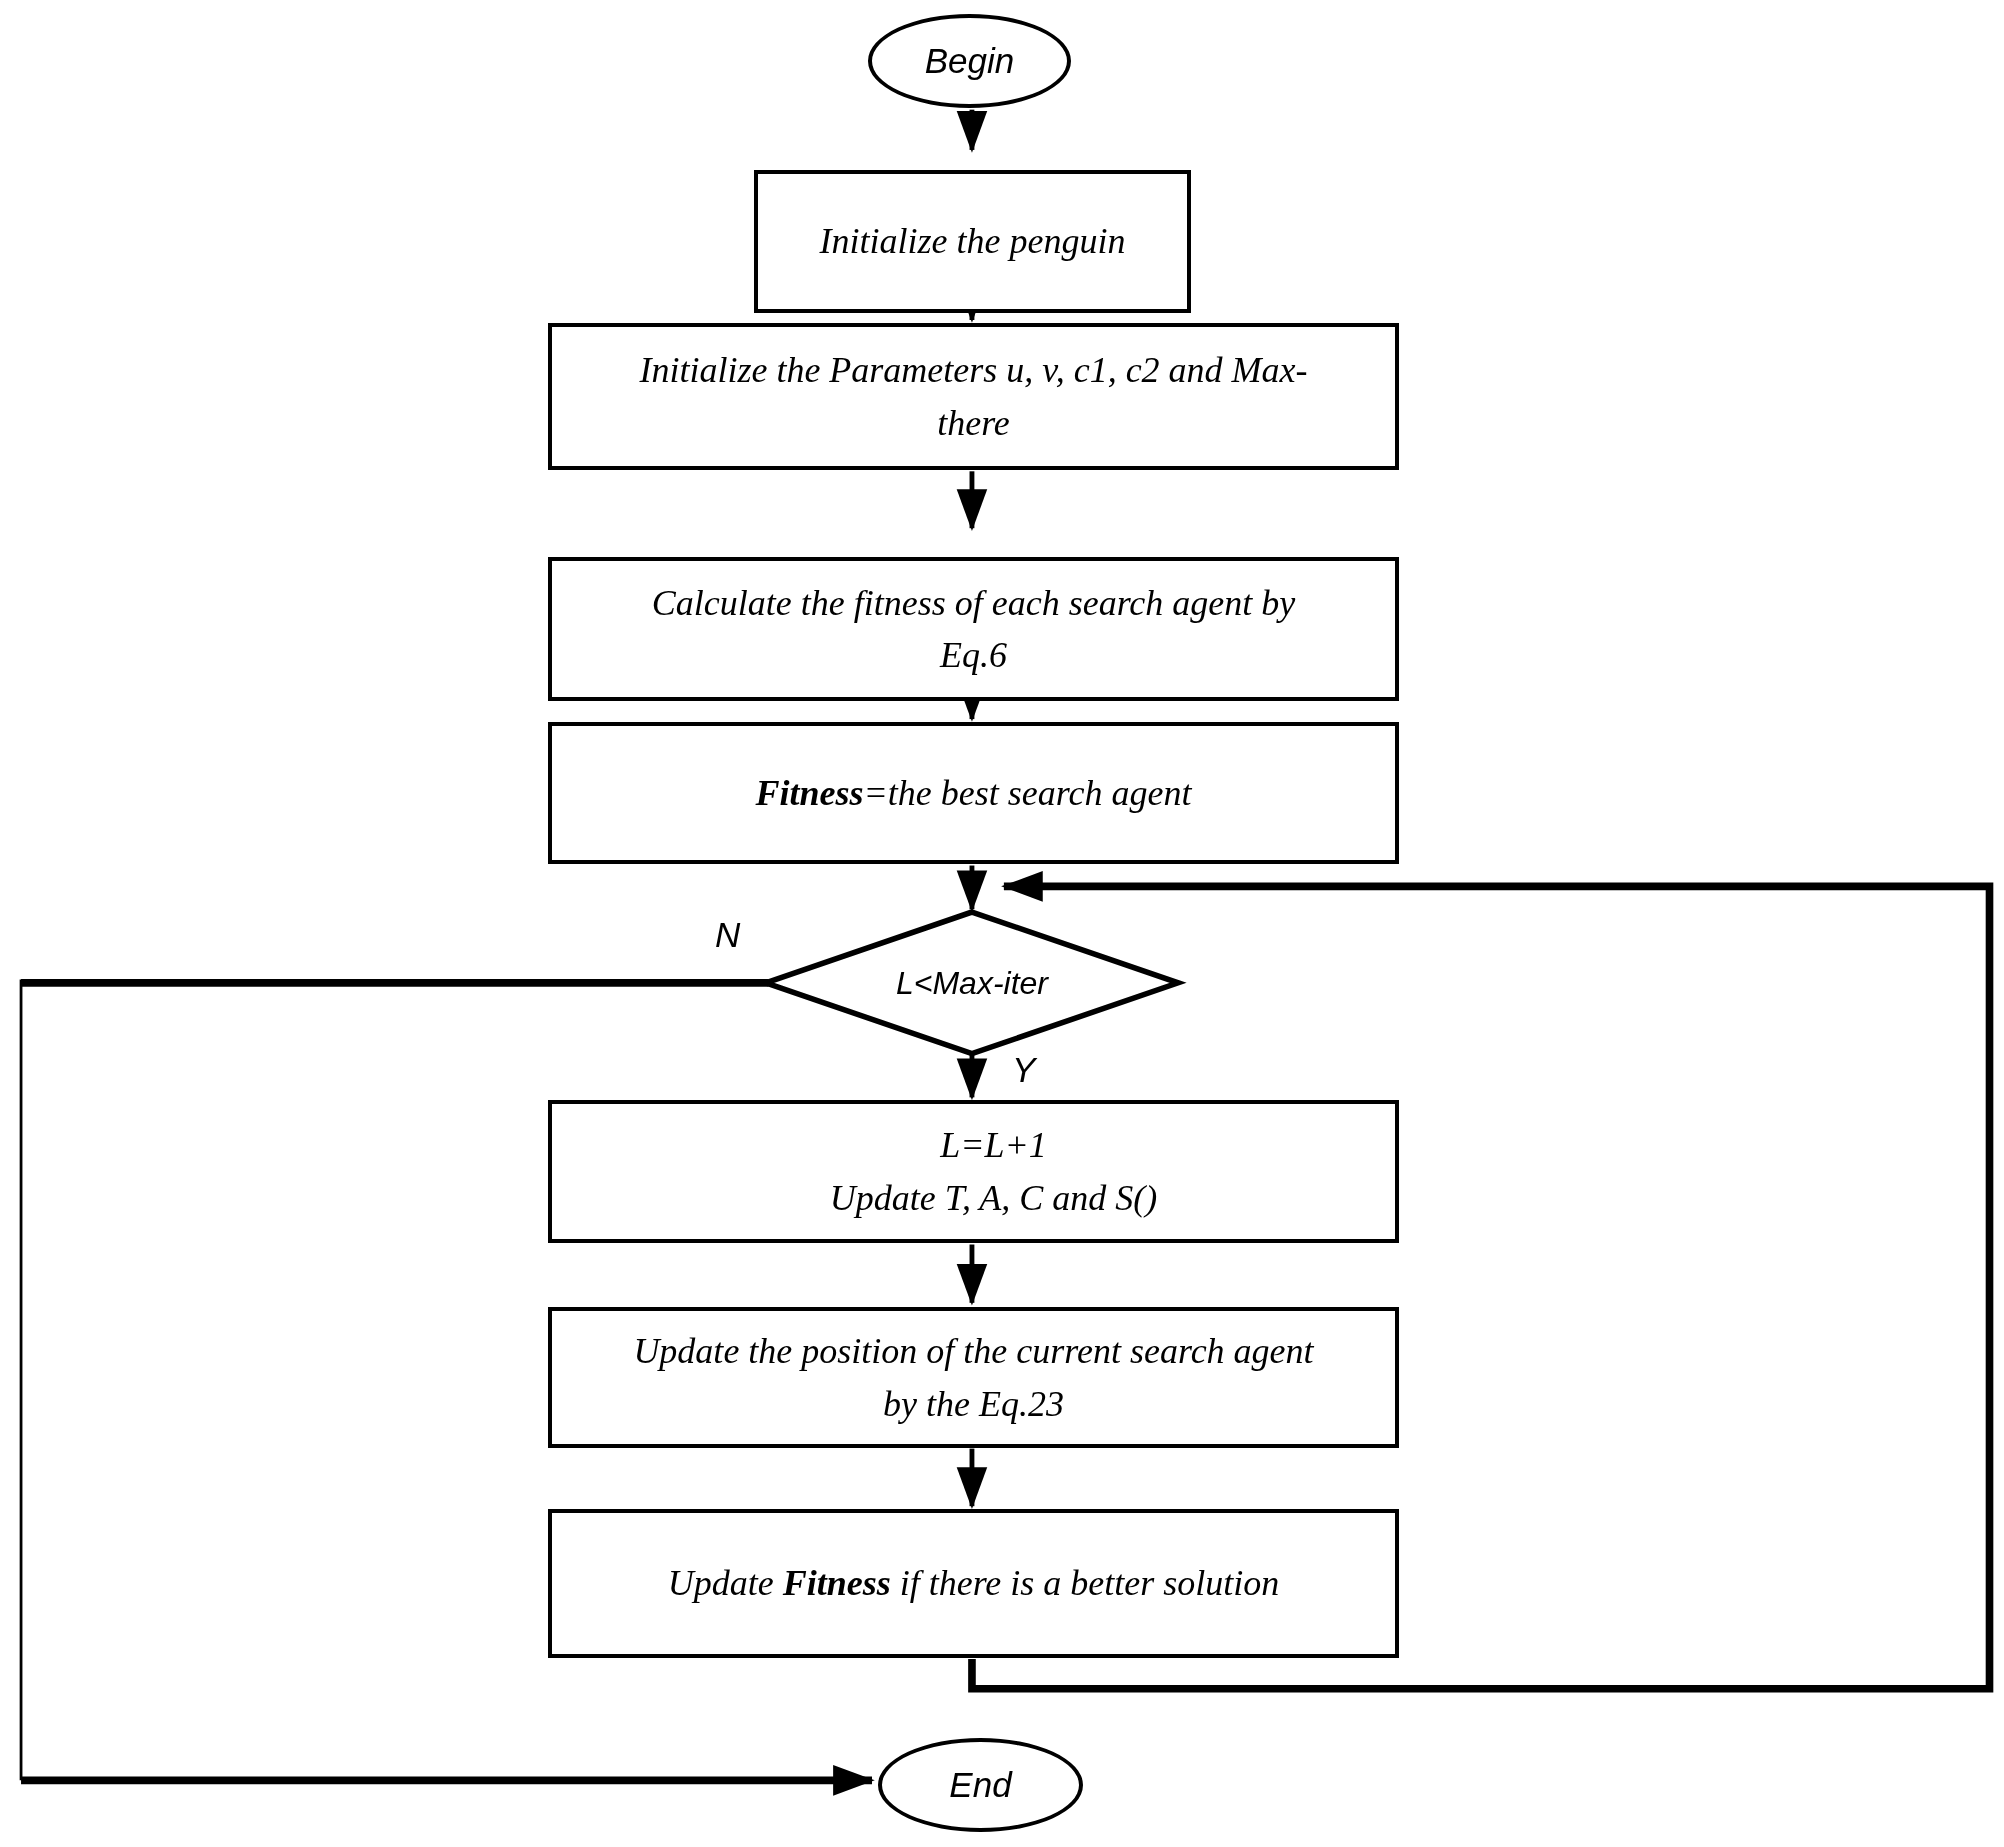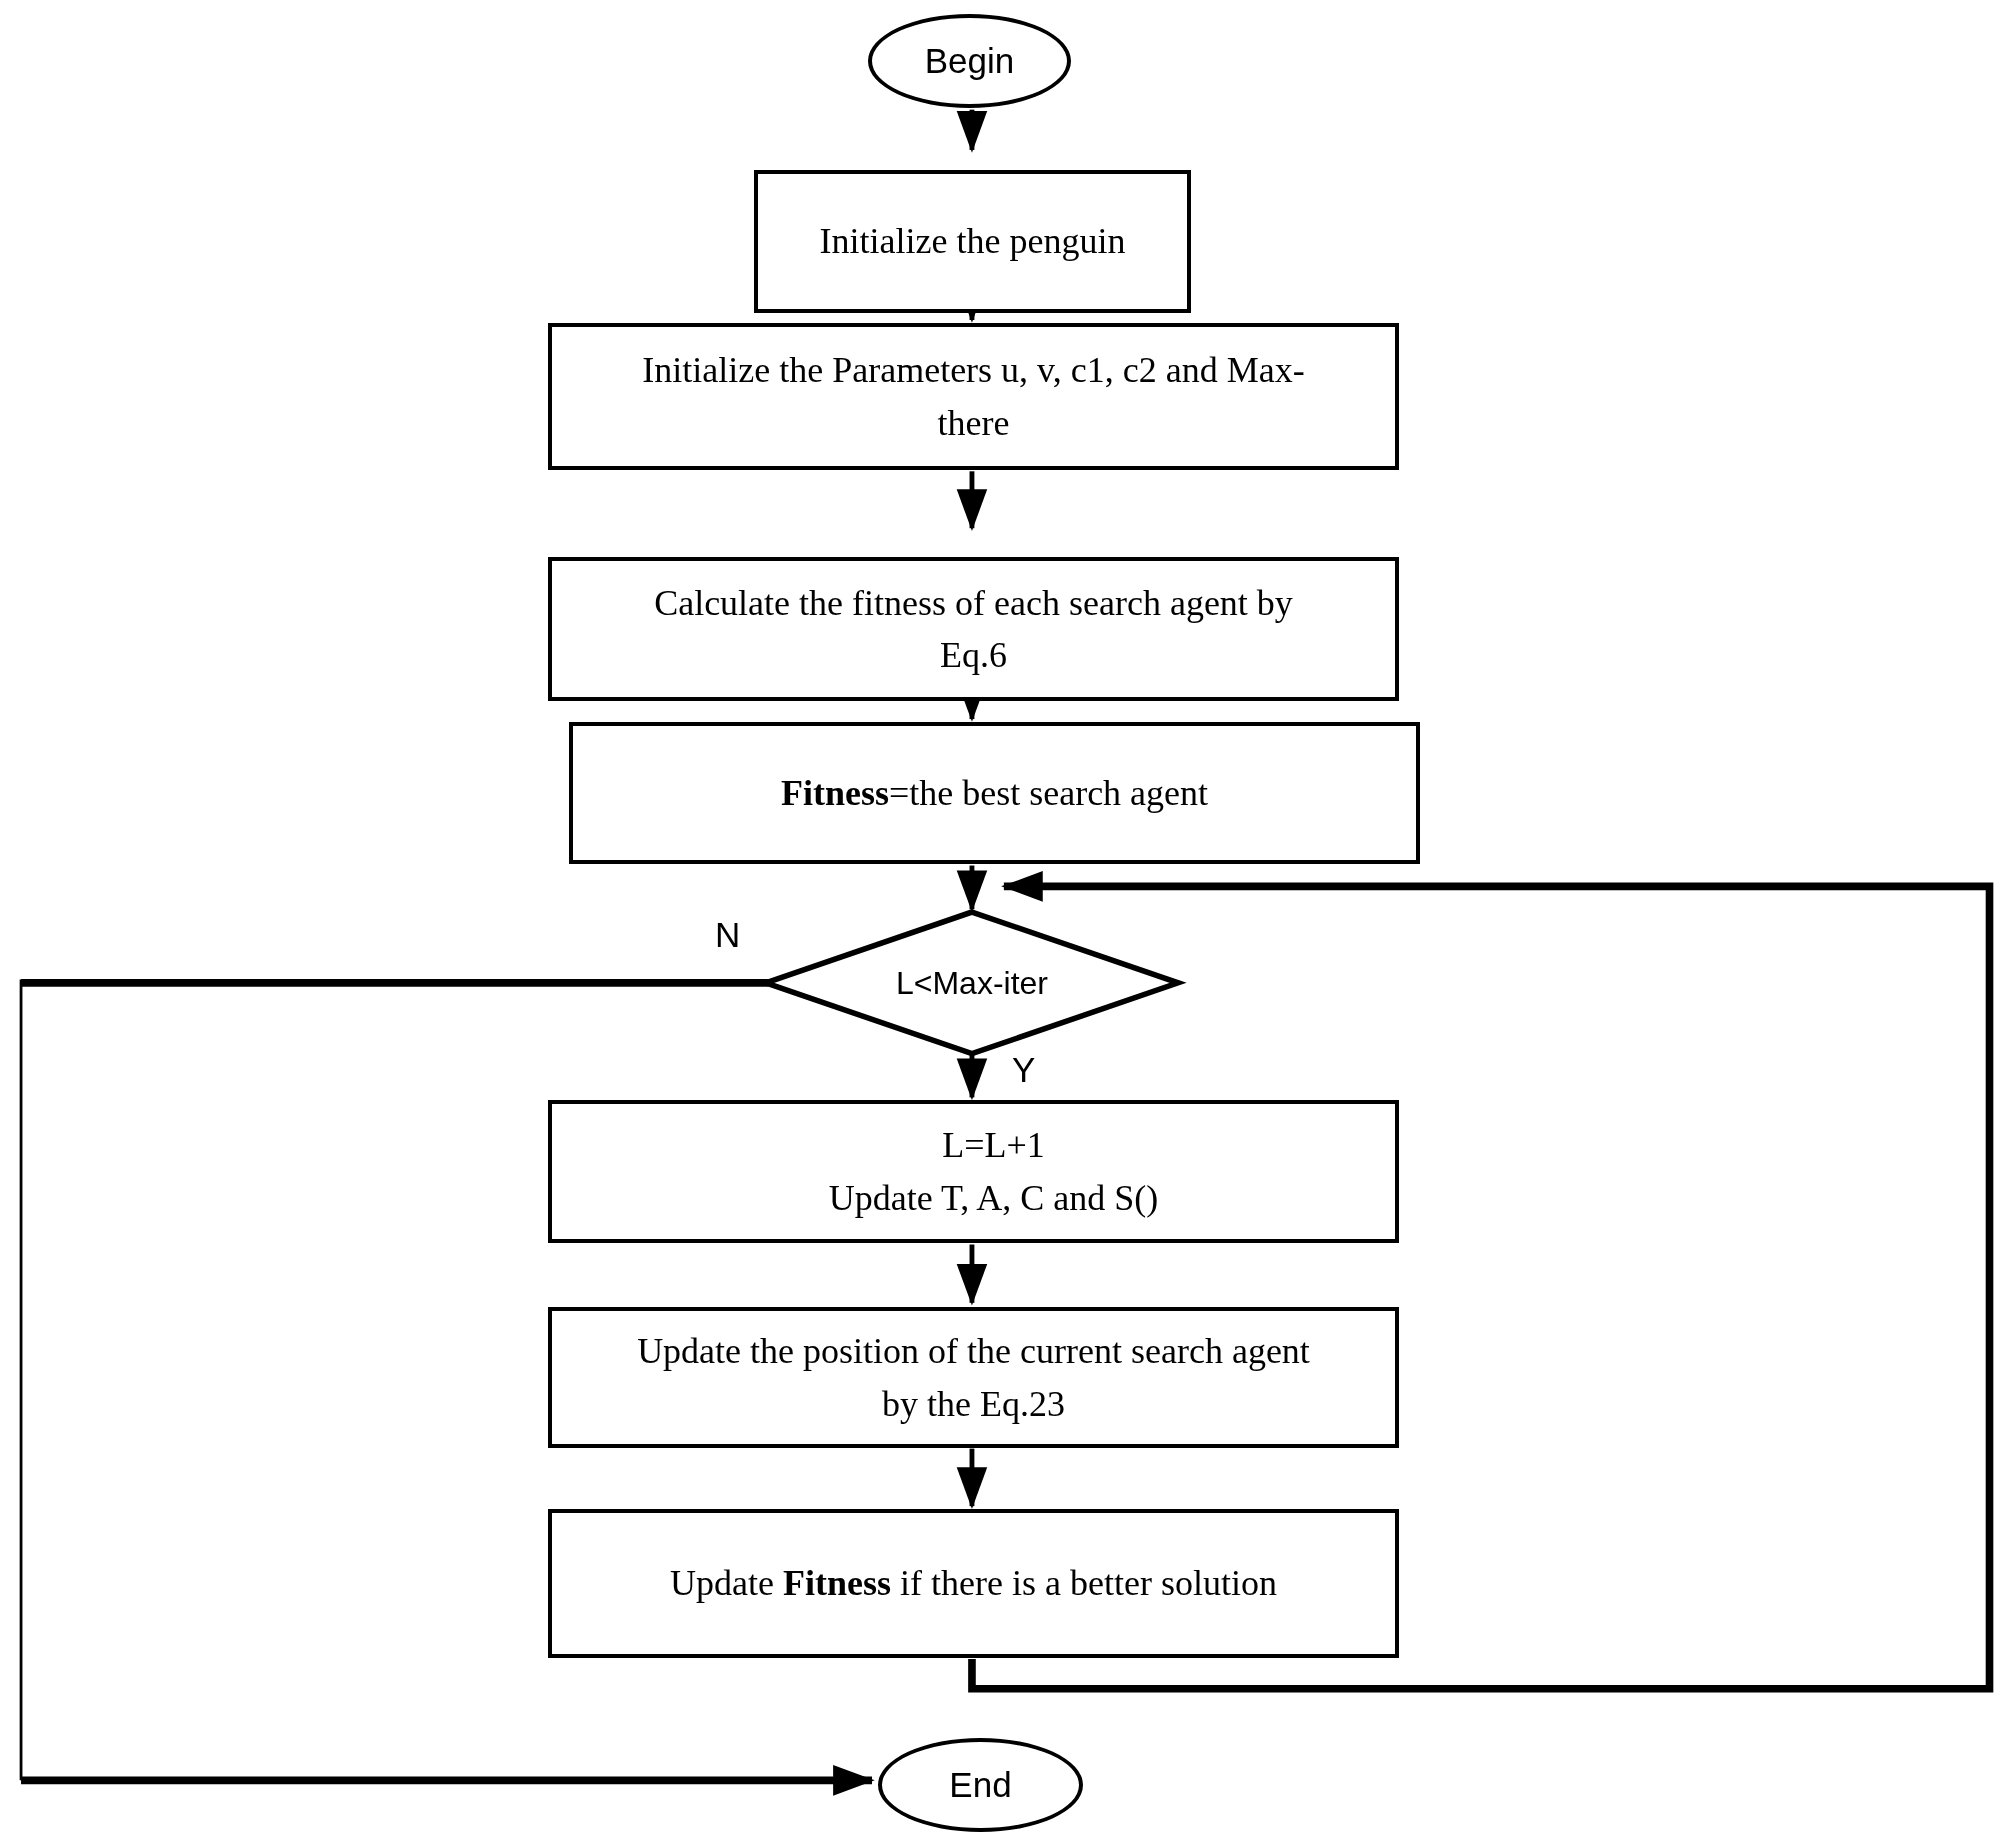--- a/index.html
+++ b/index.html
@@ -6,20 +6,21 @@
     margin: 0;
     padding: 0;
     background: #ffffff;
   }
   .canvas {
     position: relative;
     width: 1907px;
     height: 1847px;
     background: #ffffff;
     color: #000000;
+    font-style: italic;
   }
   .connector-layer {
     position: absolute;
     left: 0;
     top: 0;
   }
   .node {
     position: absolute;
     box-sizing: border-box;
     display: flex;
@@ -57,21 +58,21 @@
     font-size: 35px;
   }
   .b { font-weight: 700; }
 
   #begin { left: 868px; top: 14px;  width: 203px;  height: 94px; }
   #end   { left: 878px; top: 1738px; width: 205px; height: 94px; }
 
   #box-init-penguin   { left: 754px; top: 154px;  width: 437px;  height: 143px; margin-top: 16px; }
   #box-init-params    { left: 548px;  top: 323px;  width: 851px; height: 147px; }
   #box-calc-fitness   { left: 548px;  top: 557px;  width: 851px; height: 144px; }
-  #box-best-fitness   { left: 548px;  top: 722px; width: 851px; height: 142px; margin-left: 21px; }
+  #box-best-fitness   { left: 548px;  top: 722px; width: 851px; height: 142px; }
   #box-update-l       { left: 548px;  top: 1100px; width: 851px; height: 143px; padding-left: 40px; }
   #box-update-pos     { left: 548px;  top: 1307px; width: 851px; height: 141px; }
   #box-update-fitness { left: 548px;  top: 1509px; width: 851px; height: 149px; }
 
   #decision-label { left: 766px; top: 912px; width: 412px; height: 142px; }
   #label-n { left: 715px; top: 915px; }
   #label-y { left: 1012px; top: 1050px; }
 </style>
 </head>
 <body>

